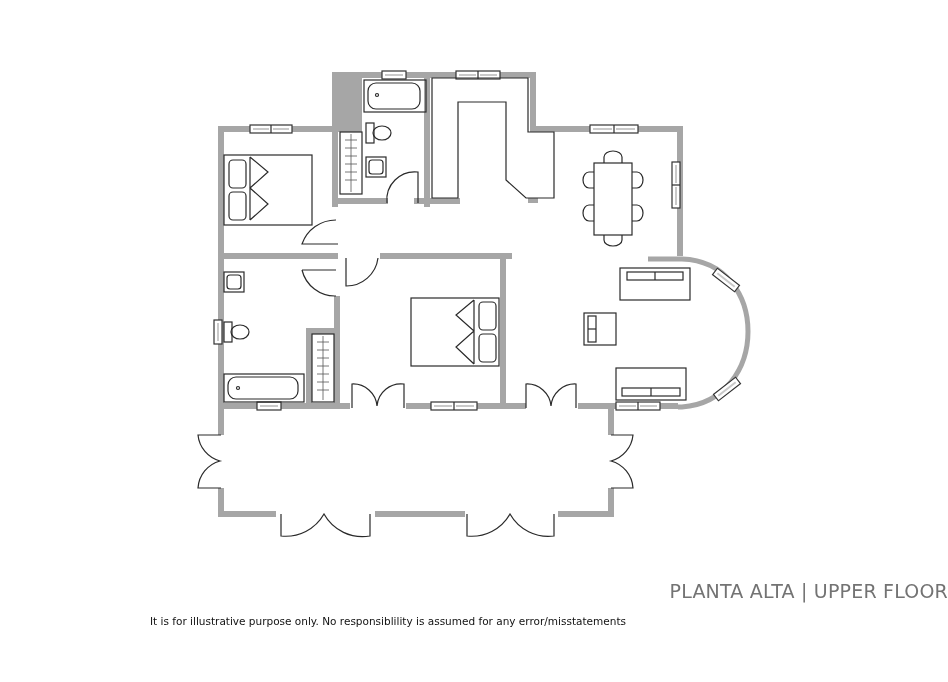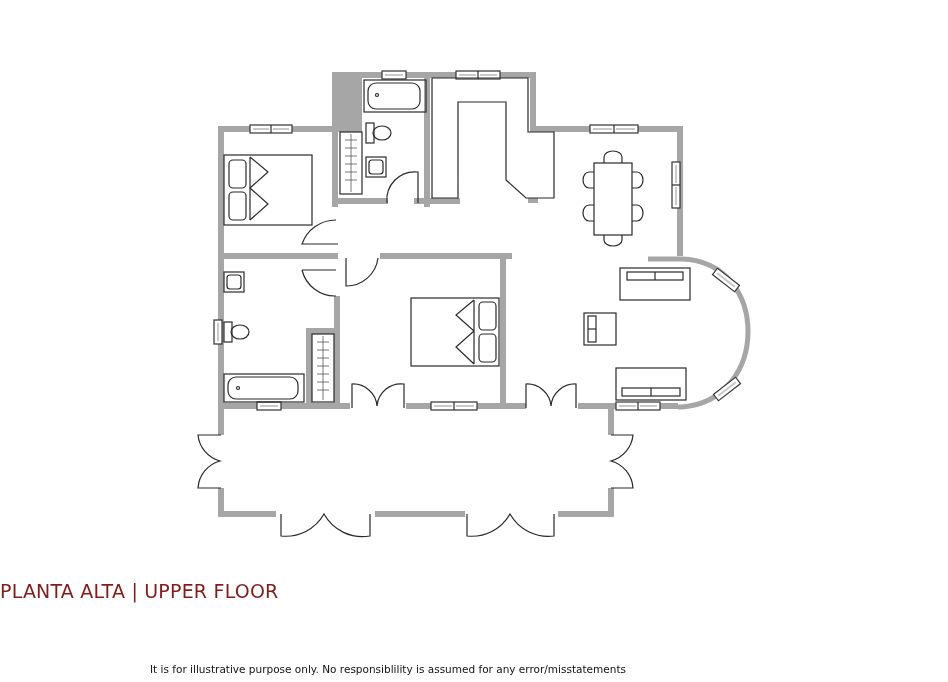--- a/index.html
+++ b/index.html
@@ -5,26 +5,26 @@
     html, body { margin: 0; padding: 0; background: #ffffff; }
     body { width: 948px; height: 682px; position: relative; overflow: hidden; }
     #plan { position: absolute; left: 0; top: 0; width: 948px; height: 682px; }
     .wall { fill: #a6a6a6; }
     .wallS { stroke: #a6a6a6; fill: none; }
     .ln { stroke: #2a2a2a; stroke-width: 1.2; fill: none; }
     .thin { stroke: #555; stroke-width: 0.8; fill: none; }
     .win { fill: #ffffff; stroke: #333; stroke-width: 1.2; }
     .winfill { fill: #c9c9c9; }
     .title {
-      position: absolute; left: 0; width: 948px; top: 580px; text-align: left;
-      font-family: "DejaVu Sans", sans-serif; font-size: 19px; color: #7f1d1d; letter-spacing: 0.2px;
+      position: absolute; left: 0; width: 948px; top: 580px; text-align: right;
+      font-family: "DejaVu Sans", sans-serif; font-size: 19px; color: #737373; letter-spacing: 0.2px;
     }
     .disclaimer {
       position: absolute; left: 0; width: 776px; top: 615px; text-align: center;
-      font-family: "DejaVu Sans", sans-serif; font-size: 10.5px; color: #111; margin-top: 48px;
+      font-family: "DejaVu Sans", sans-serif; font-size: 10.5px; color: #111;
     }
   </style>
 </head>
 <body>
 
 <svg id="plan" viewBox="0 0 948 682" xmlns="http://www.w3.org/2000/svg">
 
   <g>
 
     <rect class="wall" x="218" y="126" width="116" height="6"></rect>

